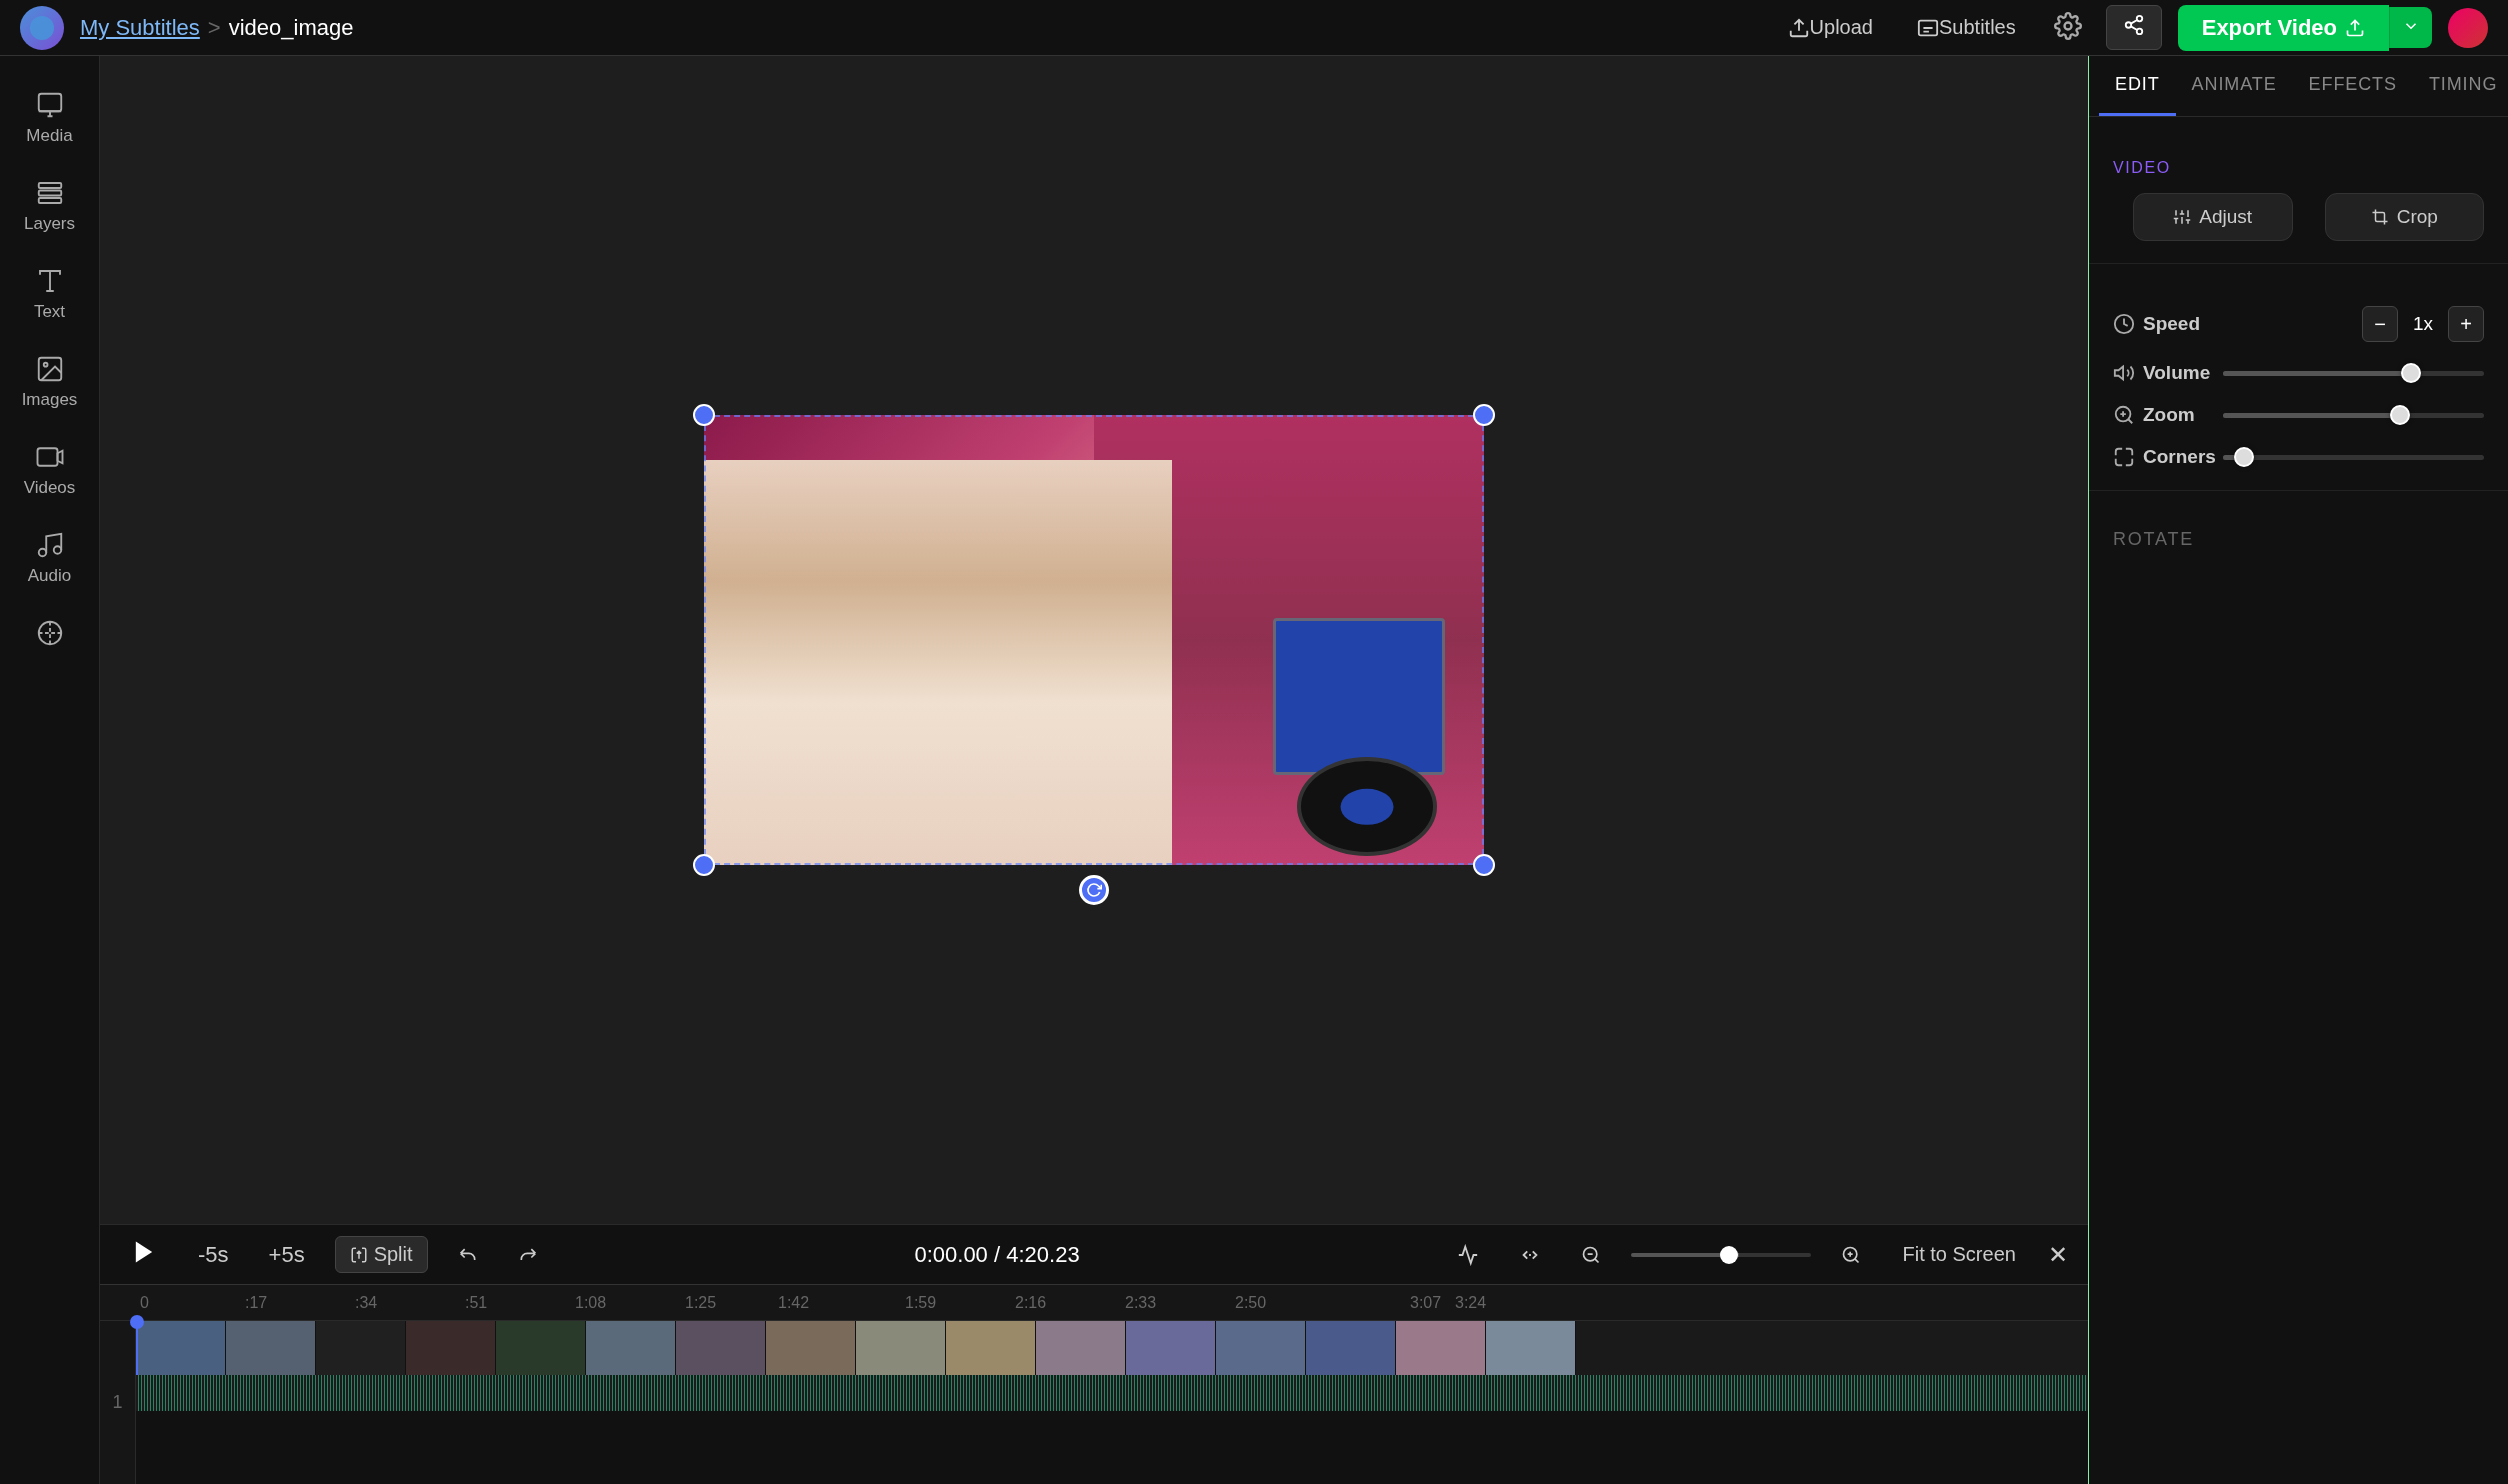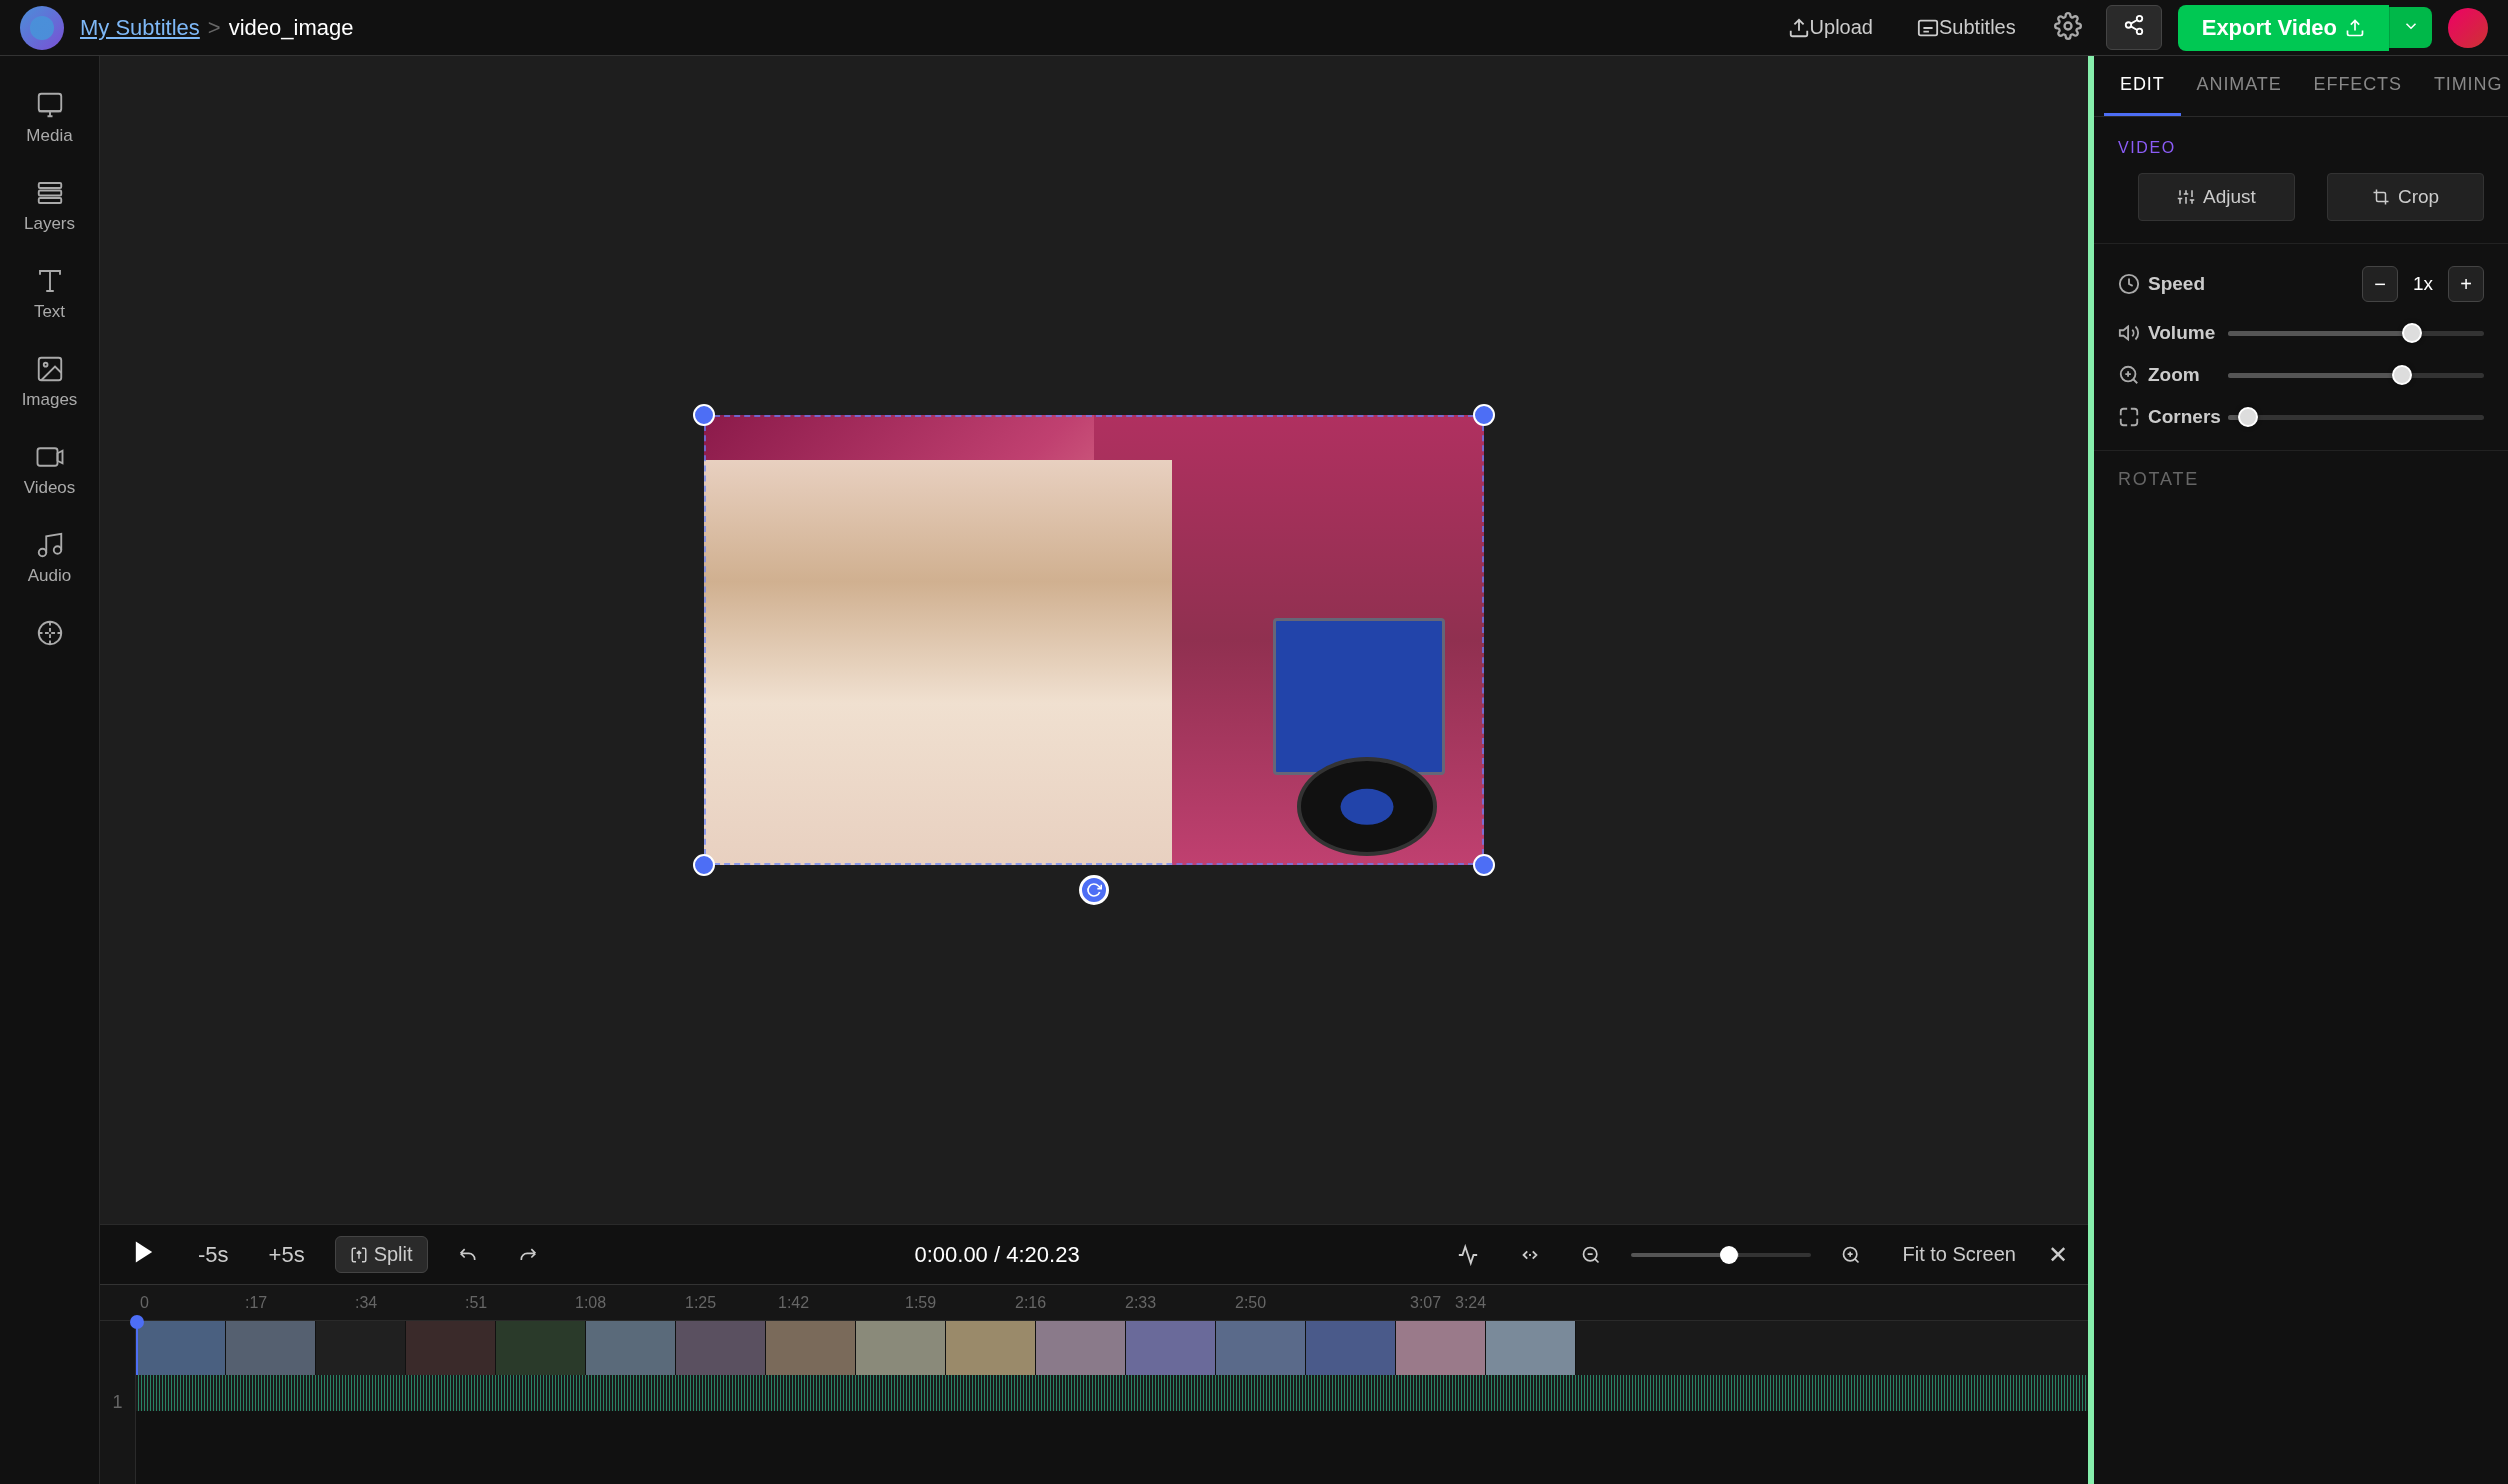--- a/index.html
+++ b/index.html
@@ -342,25 +342,26 @@
       top: -6px; left: -6px;
       width: 14px; height: 14px;
       background: #4d6ef5;
       border-radius: 50%;
     }
 
     
     .right-panel {
       width: 420px;
       background: #111;
-      border-left: 6px solid #86efac;
+      border-left: 1px solid #86efac;
       display: flex;
       flex-direction: column;
       flex-shrink: 0;
       overflow-y: auto;
+      gap: 20px;
     }
     .right-tabs {
       display: flex;
       border-bottom: 1px solid #2a2a2a;
       padding: 0 10px;
     }
     .right-tab {
       padding: 18px 16px;
       font-size: 18px;
       color: #888;
@@ -387,21 +388,21 @@
       display: flex;
       gap: 12px;
     }
     .panel-btn {
       flex: 1;
       background: #222;
       border: 1px solid #333;
       color: #ccc;
       font-size: 19px;
       padding: 12px 10px;
-      border-radius: 4px;
+      border-radius: 12px;
       cursor: pointer;
       display: flex;
       align-items: center;
       justify-content: center;
       gap: 8px;
       margin-left: 20px;
     }
     .control-row {
       display: flex;
       align-items: center;

